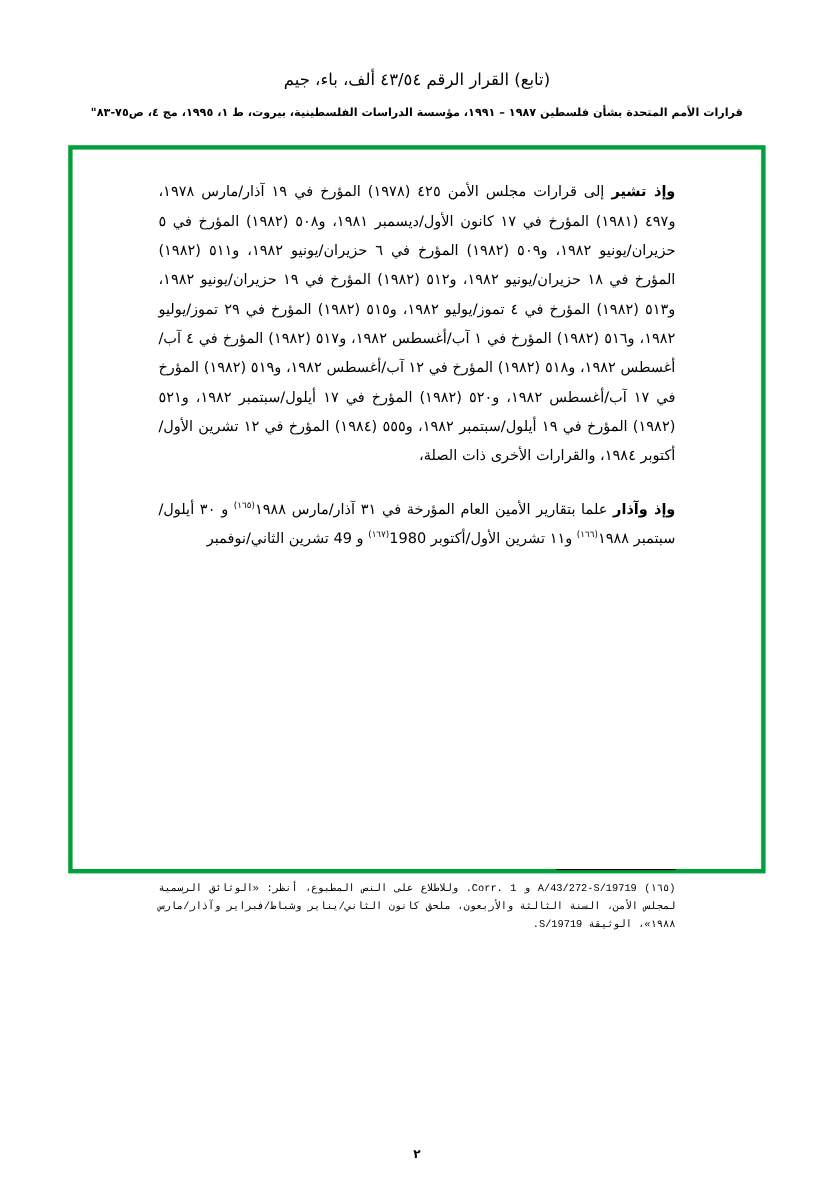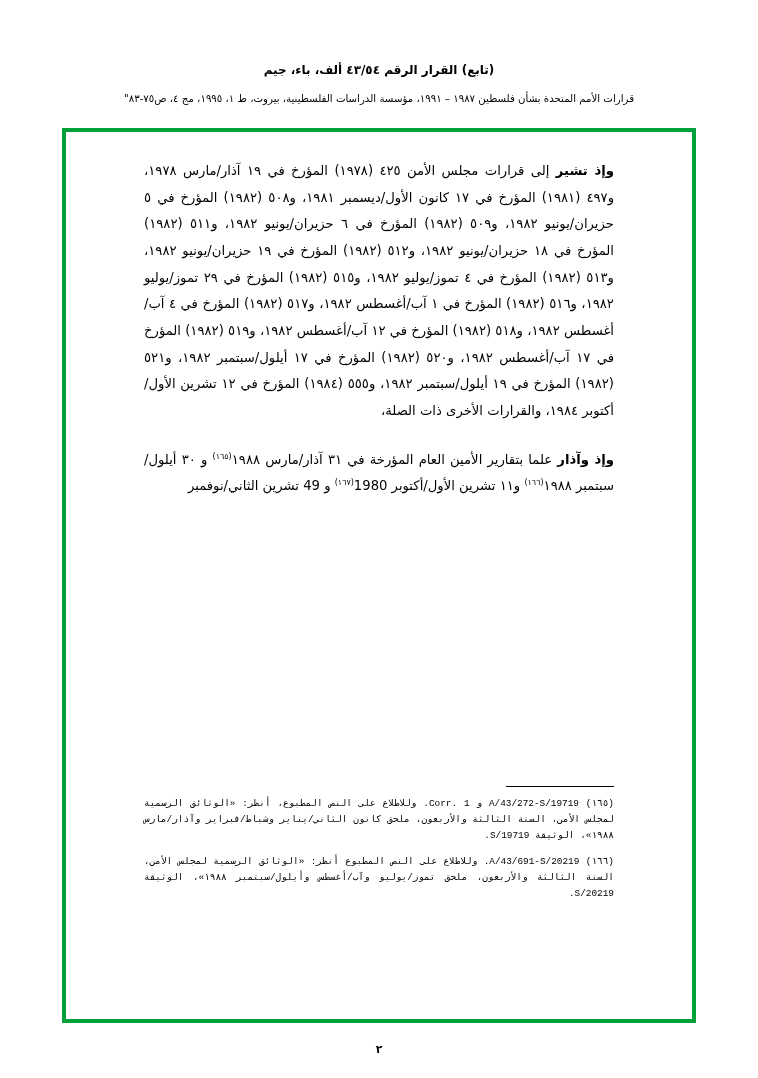--- a/index.html
+++ b/index.html
@@ -19,38 +19,38 @@
     position: absolute;
     inset: 0;
     display: flex;
     flex-direction: column;
   }
   .header {
     padding-top: 62px;
     text-align: center;
   }
   .doc-title {
-    font-size: 12px;
-    font-weight: bold;
+    font-size: 15px;
+    font-weight: normal;
     letter-spacing: 0px;
     line-height: 1.4;
     direction: rtl;
   }
   .doc-subtitle {
     margin-top: 13px;
     font-size: 10.2px;
-    font-weight: normal;
+    font-weight: bold;
     direction: rtl;
     line-height: 1.4;
   }
   .frame {
     margin: 22px 62px 0 62px;
     border: 4px solid #00a13a;
     flex: 0 0 auto;
-    height: 895px;
+    height: 662px;
     position: relative;
     box-sizing: border-box;
   }
   .content {
     position: absolute;
     top: 26px;
     right: 0;
     left: 0;
     bottom: 0;
     padding: 0 78px 0 78px;
@@ -127,23 +127,20 @@
         <span class="lead">وإذ وآذار</span><span> علما بتقارير الأمين العام المؤرخة في ٣١ آذار/مارس ١٩٨٨</span><sup class="note">(١٦٥)</sup><span> و ٣٠ أيلول/سبتمبر ١٩٨٨</span><sup class="note">(١٦٦)</sup><span> و١١ تشرين الأول/أكتوبر 1980</span><sup class="note">(١٦٧)</sup><span> و 49 تشرين الثاني/نوفمبر</span>
       </p>
 
       <div class="footnotes">
         <div class="fn-rule"></div>
 
         <p class="fn">
           <span>(١٦٥)</span><span> A/43/272-S/19719 و Corr. 1. وللاطلاع على النص المطبوع، أنظر: «الوثائق الرسمية لمجلس الأمن، السنة الثالثة والأربعون، ملحق كانون الثاني/يناير وشباط/فبراير وآذار/مارس ١٩٨٨»، الوثيقة S/19719.</span>
         </p>
 
-        <p class="fn">
-          <span>(١٦٦)</span><span> A/43/691-S/20219. وللاطلاع على النص المطبوع أنظر: «الوثائق الرسمية لمجلس الأمن، السنة الثالثة والأربعون، ملحق تموز/يوليو وآب/أغسطس وأيلول/سبتمبر ١٩٨٨»، الوثيقة S/20219.</span>
-        </p>
 
       </div>
 
     </div>
   </div>
 
   <div class="page-number">٢</div>
 
 </div>
 

